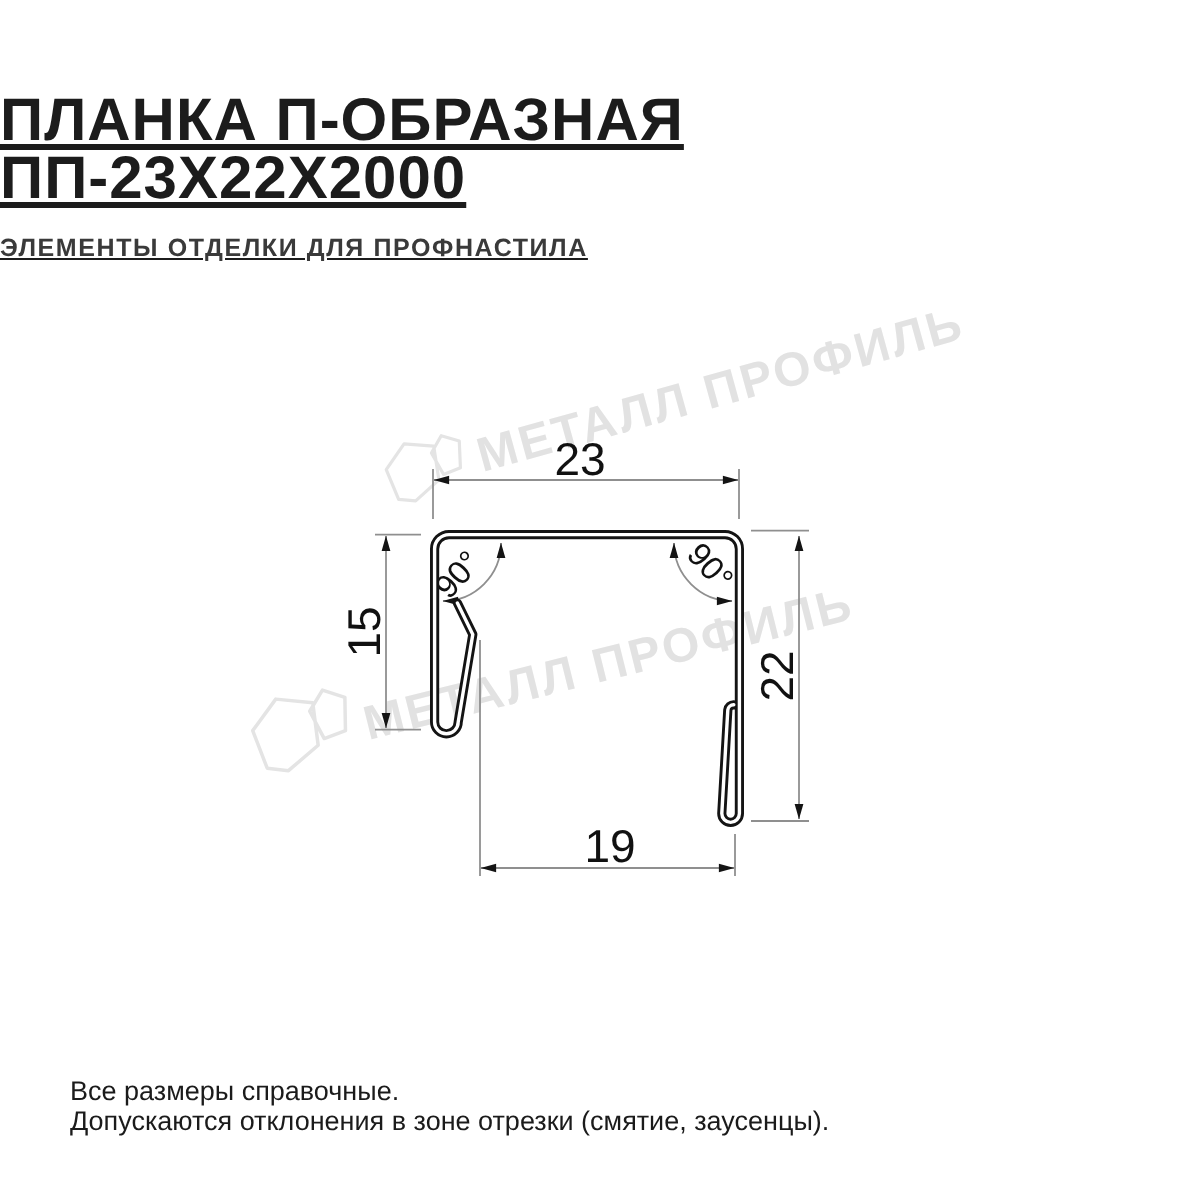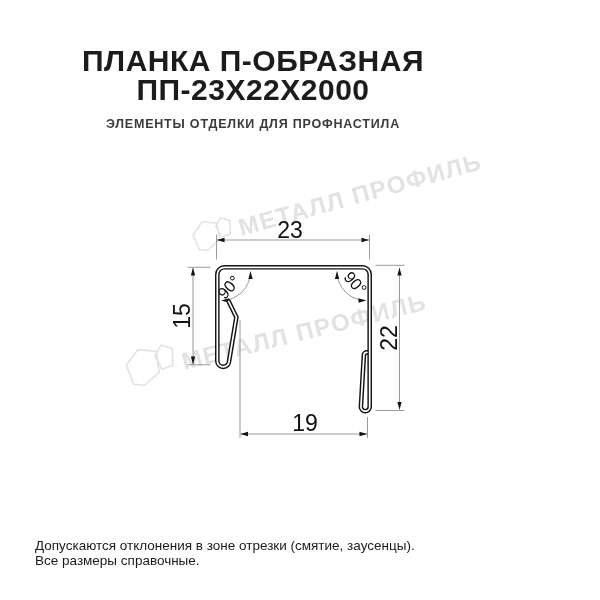--- a/index.html
+++ b/index.html
@@ -1,22 +1,23 @@
 <!DOCTYPE html>
 <html><head>
 <meta charset="utf-8">
 <style>
   html,body{margin:0;padding:0;background:#fff;}
   .page{
     position:relative;width:600px;height:600px;background:#ffffff;overflow:hidden;
     font-family:"Liberation Sans", sans-serif;
   }
   .title-block{
-    position:absolute;top:46px;left:0;width:506px;text-align:center;
+    position:absolute;top:46px;left:0;width:506px;
     color:#1c1c1c;
+    text-decoration:underline;
   }
   .title-line{
     font-size:30px;font-weight:800;line-height:29px;letter-spacing:0.5px;
     color:#1c1c1c;
   }
   .subtitle{
     margin-top:13px;font-size:12.5px;font-weight:700;letter-spacing:0.8px;color:#3a3a3a;
   }
   .drawing-wrap{position:absolute;left:0;top:0;width:600px;height:600px;}
   .footer-notes{
@@ -119,17 +120,17 @@
                A 7.2,7.2 0 0 1 369.7,274.5
                L 369.7,406.8
                A 4.4,4.4 0 0 1 360.9,406.8
                L 363.9,355
                A 2.9,2.9 0 0 1 366.9,352.4" fill="none" stroke="#ffffff" stroke-width="1.7" stroke-linecap="round" stroke-linejoin="round"></path>
     </g>
   </svg>
   </div>
 
   <div class="footer-notes">
+    <div>Все размеры справочные.</div>
     <div>Допускаются отклонения в зоне отрезки (смятие, заусенцы).</div>
-    <div>Все размеры справочные.</div>
   </div>
 
 </div>
 
 </body></html>

